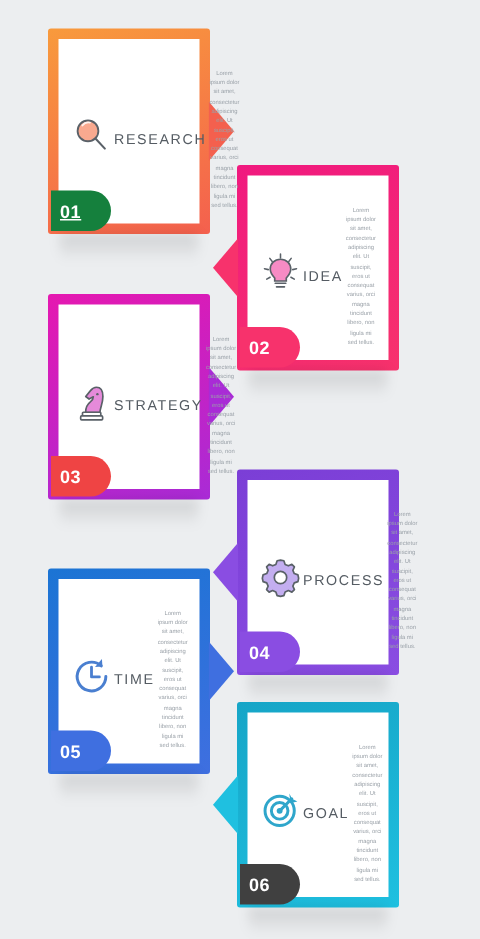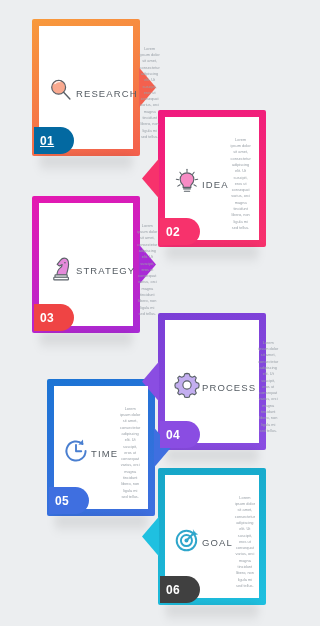--- a/index.html
+++ b/index.html
@@ -111,21 +111,21 @@
     background:linear-gradient(to bottom, rgba(0,0,0,0.13), rgba(0,0,0,0));
     filter:blur(4px);
     z-index:0;
   }
 
   
   #s1{left:32px; top:19px;}
   #s2{left:158px;top:110px;}
   #s3{left:32px; top:196px;}
   #s4{left:158px;top:289px;margin-top:24px;}
-  #s5{left:47px; top:379px;}
+  #s5{left:32px; top:379px;}
   #s6{left:158px;top:468px;}
 </style>
 </head>
 <body style="background: rgb(236, 238, 240);">
 
 <div class="stage">
 
   <div class="step left" id="s1">
     <div class="notch" style="background: rgb(244, 96, 78);"></div>
     <div class="frame" style="background: linear-gradient(160deg, rgb(248, 154, 60), rgb(244, 96, 78));"></div>
@@ -133,21 +133,21 @@
       <div class="icon-wrap">
         <svg width="30" height="30" viewBox="0 0 32 32">
           <circle cx="13.5" cy="12" r="7.4" fill="#f9a98f" stroke="#5a6168" stroke-width="1.3"></circle>
           <path d="M9.5 8.2a5.5 5.5 0 0 1 5.4-2.1" fill="none" stroke="#ffffff" stroke-width="1.3" stroke-linecap="round" opacity=".85"></path>
           <line x1="18.8" y1="17.4" x2="25.5" y2="24.6" stroke="#5a6168" stroke-width="1.5" stroke-linecap="round"></line>
         </svg>
       </div>
       <div class="title">RESEARCH</div>
       <div class="desc">Lorem ipsum dolor sit amet, consectetur adipiscing elit. Ut suscipit, eros ut consequat varius, orci magna tincidunt libero, non ligula mi sed tellus.</div>
     </div>
-    <div class="badge" style="background: #0369a1; text-decoration: underline;">
+    <div class="badge" style="background: #15803d; text-decoration: underline;">
       <span>01</span>
     </div>
     <div class="reflect"></div>
   </div>
 
   <div class="step right" id="s2">
     <div class="notch" style="background: rgb(247, 50, 108);"></div>
     <div class="frame" style="background: linear-gradient(160deg, rgb(240, 25, 127), rgb(247, 50, 108));"></div>
     <div class="panel">
       <div class="icon-wrap">

